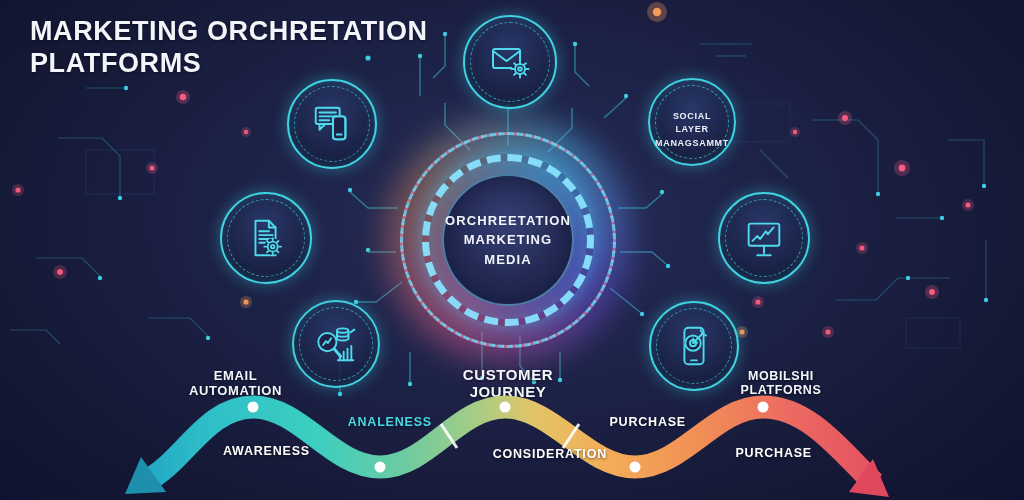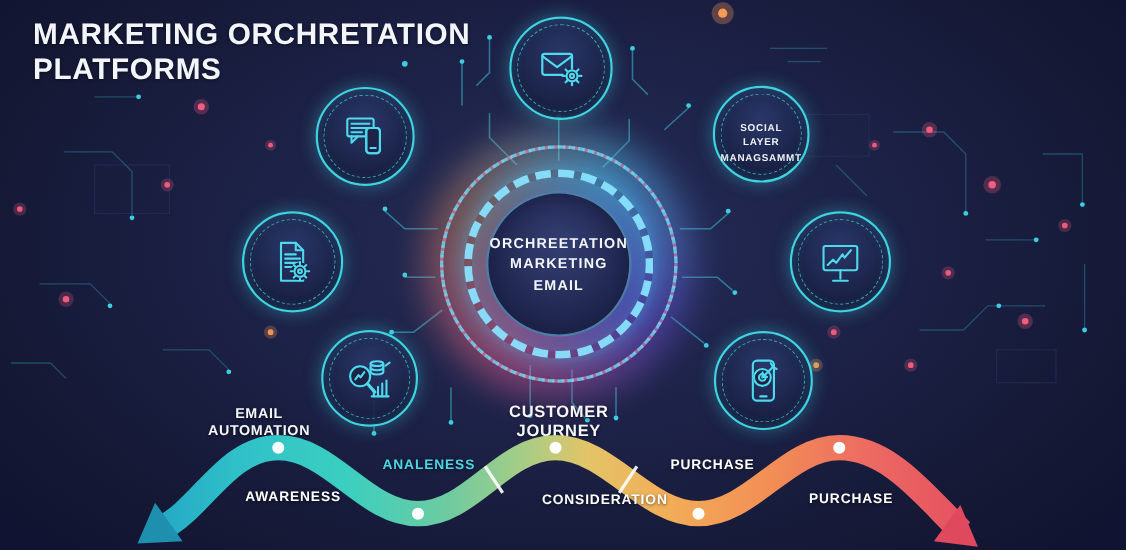--- a/index.html
+++ b/index.html
@@ -185,21 +185,21 @@
 
   <div class="hub">
     <div class="hub-glow"></div>
     <div class="hub-ring-pink"></div>
     <div class="hub-ring-cyan"></div>
     <div class="hub-ring-mid"></div>
     <div class="hub-inner">
       <div class="hub-text">
         <div>ORCHREETATION</div>
         <div>MARKETING</div>
-        <div>EMAIL</div>
+        <div>MEDIA</div>
       </div>
     </div>
   </div>
 
   <div class="sat" style="left:463px; top:15px; width:90px; height:90px;">
     <svg width="48" height="48" viewBox="0 0 48 48" fill="none" stroke="#4ed9ec" stroke-width="2" stroke-linecap="round" stroke-linejoin="round">
       <rect x="7" y="11" width="27" height="19" rx="2"></rect>
       <path d="M7 13 L20.5 23 L34 13"></path>
       <circle cx="34" cy="31" r="8" fill="#1c2347" stroke="none"></circle>
       <circle cx="34" cy="31" r="5"></circle>
@@ -270,20 +270,21 @@
       <circle cx="23" cy="21" r="8"></circle>
       <circle cx="23" cy="21" r="3.2"></circle>
       <path d="M23 21L33 11"></path>
       <path d="M27.5 20.5h-4.3v-4.3"></path>
       <path d="M31 7.5l2 3.5 3.5 2"></path>
     </svg>
   </div>
 
   <div class="caption" style="left:168px; top:368px; width:135px; font-size:13px;">EMAIL AUTOMATION</div>
   <div class="caption" style="left:428px; top:366px; width:160px; font-size:15px;">CUSTOMER JOURNEY</div>
+  <div class="caption" style="left:712px; top:369px; width:138px; font-size:12.5px;">MOBILSHI PLATFORNS</div>
 
   <svg class="layer" viewBox="0 0 1024 500" aria-hidden="true">
     <defs>
       <linearGradient id="waveGrad" x1="120" y1="0" x2="900" y2="0" gradientUnits="userSpaceOnUse">
         <stop offset="0" stop-color="#1fa0c4"></stop>
         <stop offset="0.12" stop-color="#2fc0c8"></stop>
         <stop offset="0.25" stop-color="#3bcfc0"></stop>
         <stop offset="0.37" stop-color="#6fcba0"></stop>
         <stop offset="0.46" stop-color="#a8cd84"></stop>
         <stop offset="0.53" stop-color="#e3c468"></stop>

